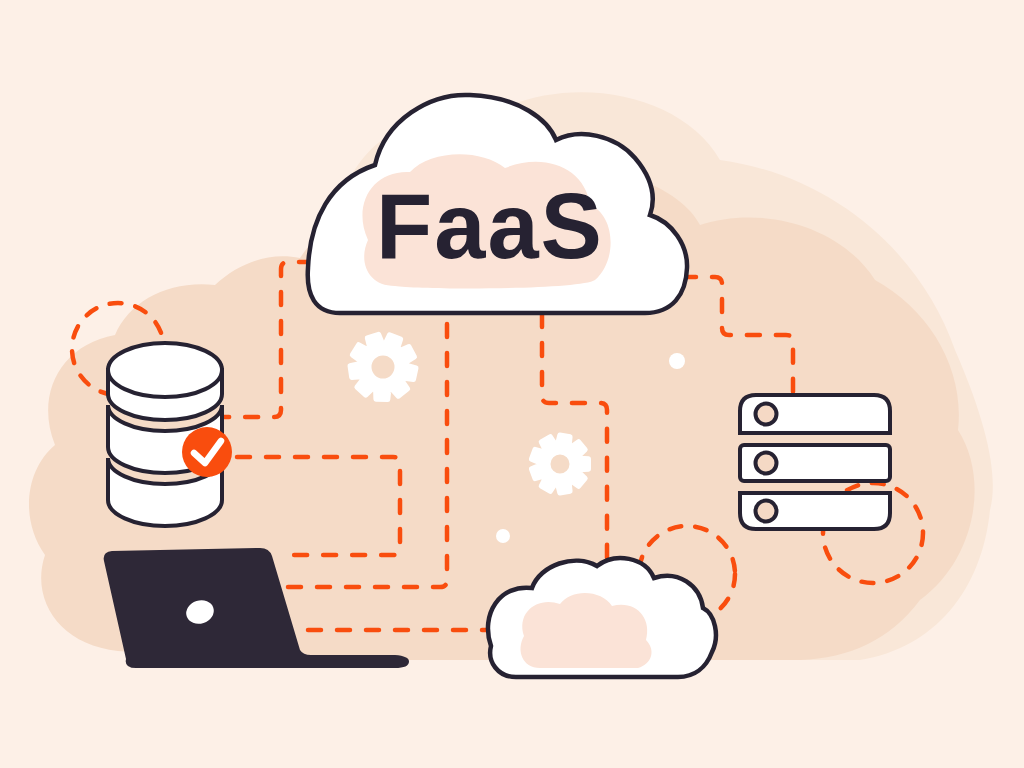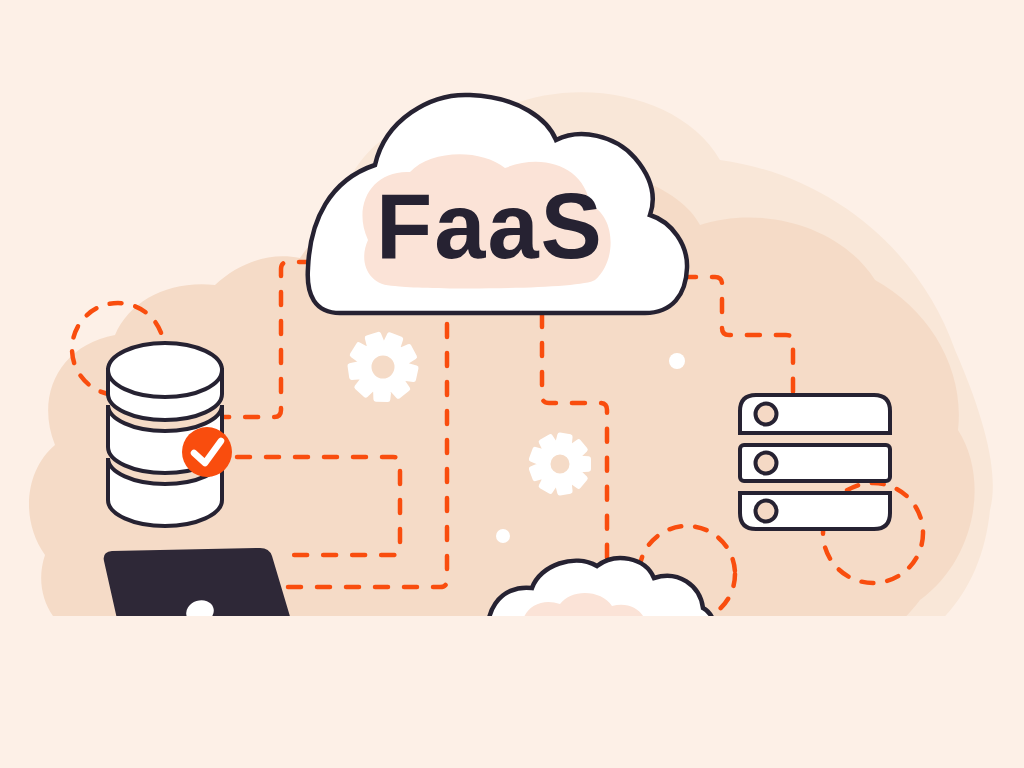--- a/index.html
+++ b/index.html
@@ -1,16 +1,16 @@
 <!DOCTYPE html>
 <html><head>
 <meta charset="utf-8">
 <style>
   html,body{margin:0;padding:0;background:#fdf0e7;}
-  .stage{width:1024px;height:616px;overflow:hidden;position:relative;
+  .stage{width:1024px;height:768px;overflow:hidden;position:relative;
          font-family:"Liberation Sans", sans-serif;}
   svg{display:block;}
   .faas-text{font-family:"Liberation Sans","DejaVu Sans",sans-serif;
              font-weight:700;font-size:92px;letter-spacing:2px;}
 </style>
 </head>
 <body>
 
 <div class="stage">
 <svg width="1024" height="768" viewBox="0 0 1024 768" xmlns="http://www.w3.org/2000/svg">

